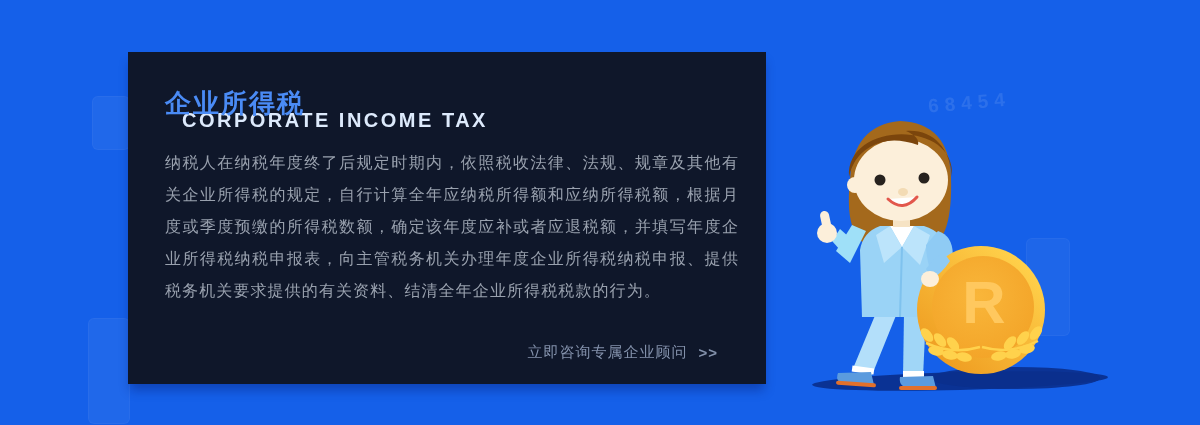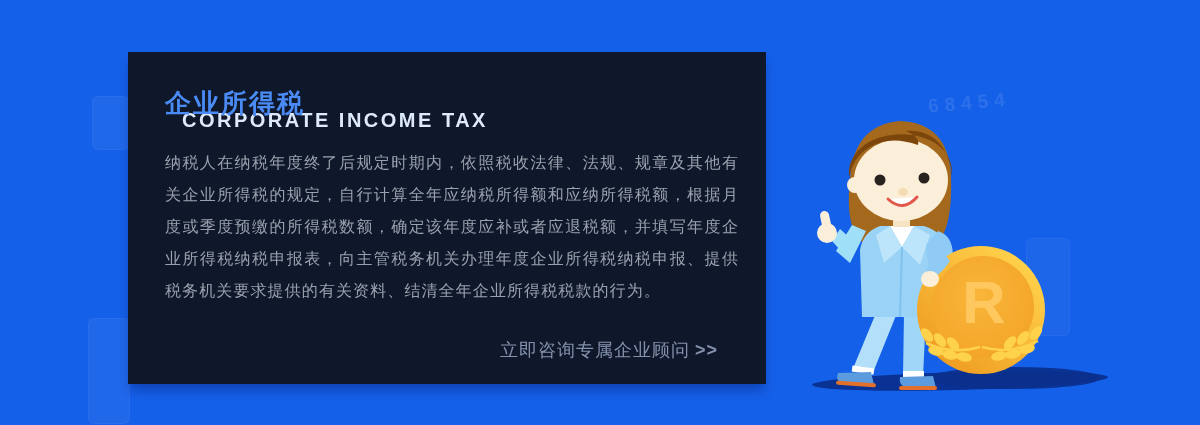--- a/index.html
+++ b/index.html
@@ -40,22 +40,22 @@
     font-size:20px;font-weight:bold;color:#DDEAFC;letter-spacing:2.5px;
     white-space:nowrap;z-index:1;
   }
   .card-body{
     position:absolute;left:37px;top:95px;width:574px;margin:0;
     font-size:16px;line-height:32px;color:#99A1AE;letter-spacing:1.1px;
     text-align:justify;
   }
   .card-cta{
     position:absolute;right:48px;bottom:22px;
-    display:flex;align-items:center;gap:5px;
-    cursor:pointer;color:#8492AC;font-size:18px;letter-spacing:1px;
+    display:flex;align-items:center;gap:11px;
+    cursor:pointer;color:#8492AC;font-size:15px;letter-spacing:1px;
   }
   .user-icon{display:inline-block;width:14px;height:14px;position:relative;}
   .user-icon .head{width:6px;height:6px;border-radius:50%;background:#2E6BE6;margin:0 auto;}
   .user-icon .torso{width:12px;height:7px;border-radius:6px 6px 2px 2px;background:#2E6BE6;margin:1px auto 0;}
   .cta-arrows{font-weight:bold;letter-spacing:1px;color:#8492AC;}
 
   
   .illustration{position:absolute;left:800px;top:85px;width:320px;height:320px;}
   .coin-letter{
     font-family:"Liberation Sans",sans-serif;font-weight:bold;

